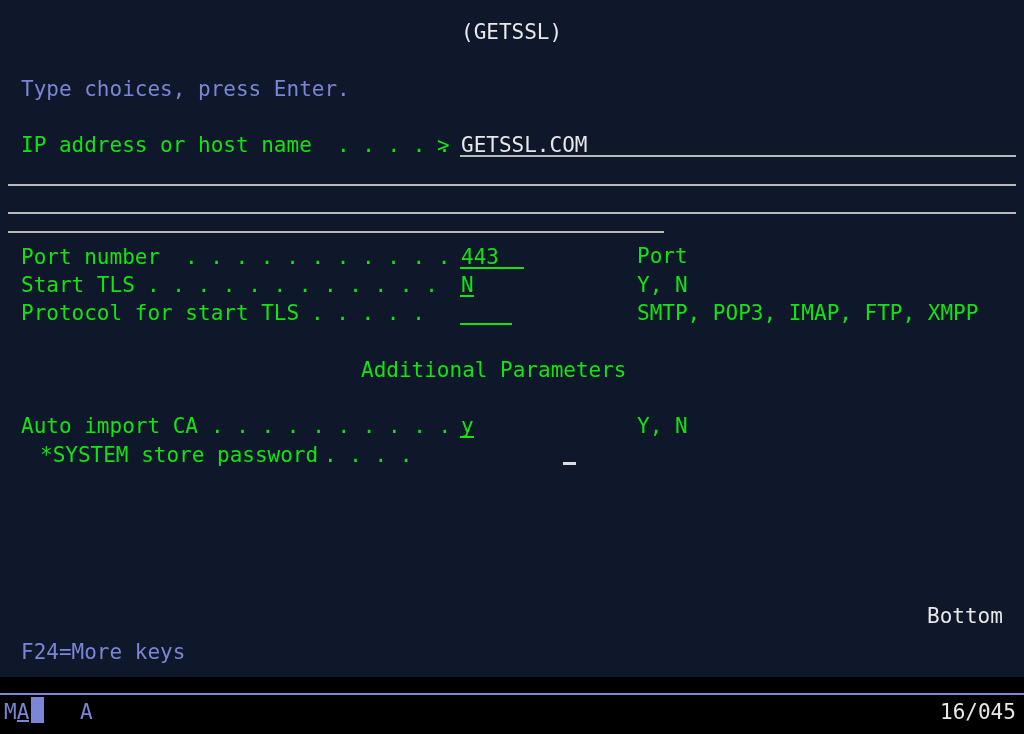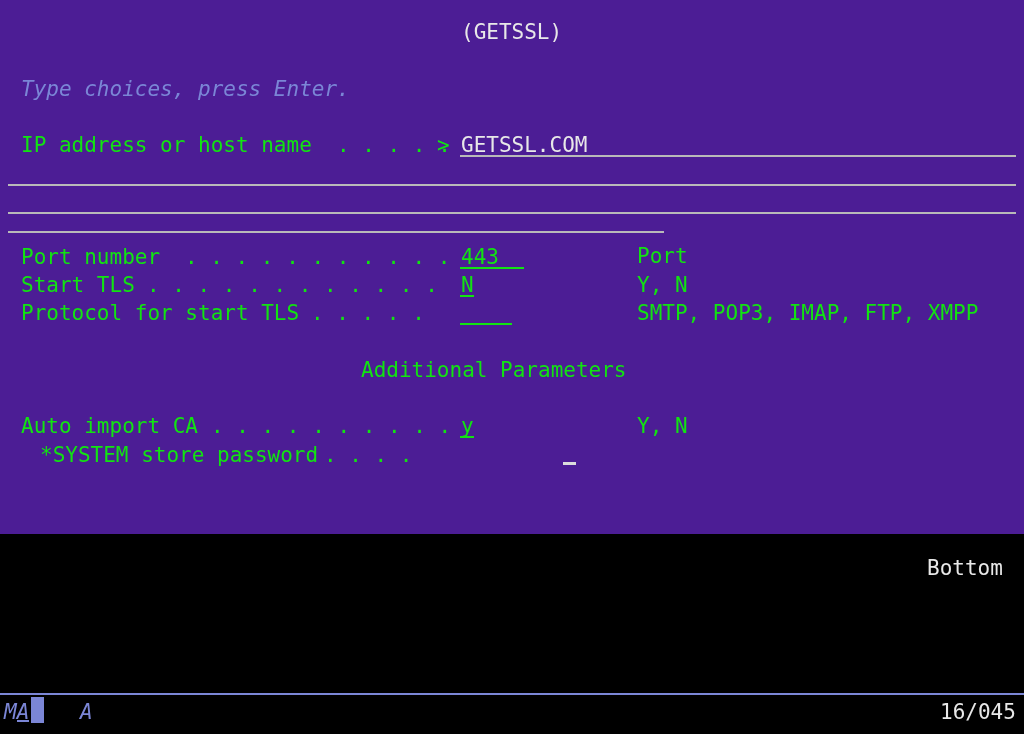--- a/index.html
+++ b/index.html
@@ -11,40 +11,40 @@
     width: 1024px;
     height: 734px;
     overflow: hidden;
     font-family: "DejaVu Sans Mono", "Liberation Mono", monospace;
   }
 
   
   #screen {
     position: relative;
     width: 1024px;
-    height: 534px;
-    background: #4c1d95;
+    height: 677px;
+    background: #0f172a;
     font-family: "DejaVu Sans Mono", "Liberation Mono", monospace;
     font-size: 21px;
     line-height: 28.5px;
     letter-spacing: 0px;
     -webkit-font-smoothing: none;
   }
 
   
   .run {
     position: absolute;
     white-space: pre;
     font-family: "DejaVu Sans Mono", "Liberation Mono", monospace;
     font-size: 21px;
     line-height: 28.5px;
   }
   .green  { color: #12e312; }
   .white  { color: #e8e8e8; }
-  .blue   { color: #7b86d6; font-style: italic; }
+  .blue   { color: #7b86d6; }
 
   
   .uline {
     position: absolute;
     height: 2px;
   }
   .uline.w { background: #b9b9b9; }
   .uline.g { background: #12e312; }
 
   
@@ -110,22 +110,23 @@
   <div class="run green" style="left:211px; top:412px;">. . . . . . . . . .</div>
   <div class="run green" style="left:461px; top:412px;">y</div>
   <div class="uline g" style="left:460px; top:436px; width:14px;"></div>
   <div class="run green" style="left:637px; top:412px;">Y, N</div>
 
   <div class="run green" style="left:40px; top:441px;">*SYSTEM store password</div>
   <div class="run green" style="left:324px; top:441px;">. . . .</div>
 
   <div class="caret" style="left:563px; top:462px; width:13px;"></div>
 
-  <div class="run white" style="left:927px; top:554px;">Bottom</div>
+  <div class="run white" style="left:927px; top:602px;">Bottom</div>
 
+  <div class="run blue" style="left:21px; top:638px;">F24=More keys</div>
 
   <div class="status-rule" style="left:0px; top:693px; width:1024px;"></div>
 
   <div class="run blue" style="left:4px; top:698px;">MA</div>
   <div class="uline" style="left:17px; top:720px; width:12px; background:#7b86d6;"></div>
 
   <div class="cursor-block" style="left:31px; top:697px; width:13px; height:26px;"></div>
 
   <div class="run blue" style="left:80px; top:698px;">A</div>
 

